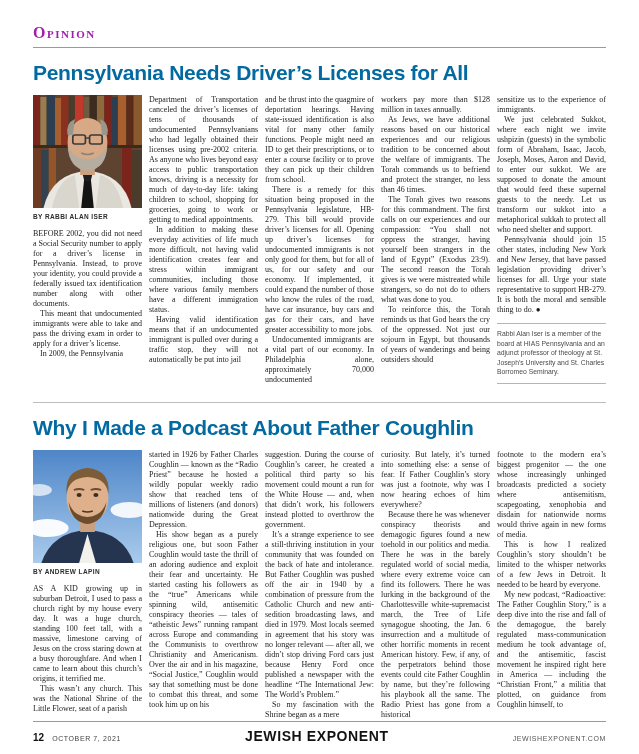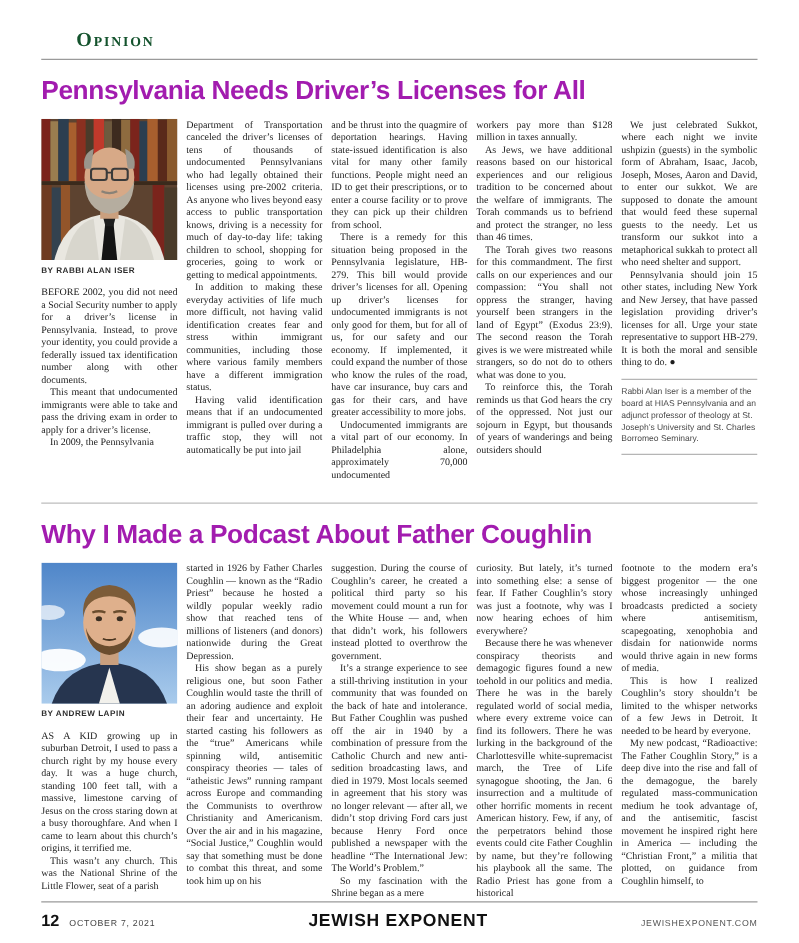--- a/index.html
+++ b/index.html
@@ -8,31 +8,30 @@
     width:639px; height:754px; overflow:hidden;
     font-family:"Liberation Serif", serif;
     color:#1c1c1c;
   }
   .page { width:639px; height:754px; padding:24px 33px 0 33px; position:relative; }
 
   
   .section-label {
     font-family:"Liberation Serif", serif;
     font-variant:small-caps;
-    font-size:16px; font-weight:bold; letter-spacing:1.5px; color:#14532d;
+    font-size:16px; font-weight:bold; letter-spacing:1.5px; color:#a21caf;
     margin-bottom:5px;
-    margin-left:28px;
   }
   .rule { border:none; border-top:1px solid #9a9a9a; height:0; }
   .rule-light { border:none; border-top:1px solid #bdbdbd; height:0; }
 
   
   .headline {
     font-family:"Liberation Sans", sans-serif;
-    font-weight:bold; font-size:21px; letter-spacing:-0.3px; color:#a21caf;
+    font-weight:bold; font-size:21px; letter-spacing:-0.3px; color:#0369a1;
     margin:13px 0 10px 0;
   }
 
   
   .cols { display:flex; gap:7px; overflow:hidden; }
   .col { flex:1 1 0; overflow:hidden; }
   .art1-cols { height:303px; }
   .art2-cols { height:296px; }
   .col p {
     font-size:8px; line-height:10px; text-align:justify;
@@ -57,21 +56,21 @@
   .between-articles { margin:4px 0 0 0; }
 
   
   .footer {
     position:absolute; left:33px; right:33px; bottom:10px;
     border-top:1px solid #9a9a9a; padding-top:6px;
     display:flex; align-items:baseline; justify-content:space-between;
     font-family:"Liberation Sans", sans-serif;
   }
   .footer .left { display:flex; gap:8px; align-items:baseline; }
-  .footer .pagenum { font-size:13px; font-weight:bold; color:#111; }
+  .footer .pagenum { font-size:10px; font-weight:bold; color:#111; }
   .footer .date { font-size:7px; letter-spacing:0.6px; color:#444; }
   .footer .pub { font-size:14px; font-weight:bold; letter-spacing:0.6px; color:#111; }
   .footer .site { font-size:7px; letter-spacing:0.6px; color:#555; }
 </style>
 </head>
 <body>
 
 <div class="page">
 
   <div class="section-label">Opinion</div>
@@ -142,20 +141,21 @@
       <p>There is a remedy for this situation being proposed in the Pennsylvania legislature, HB-279. This bill would provide driver’s licenses for all. Opening up driver’s licenses for undocumented immigrants is not only good for them, but for all of us, for our safety and our economy. If implemented, it could expand the number of those who know the rules of the road, have car insurance, buy cars and gas for their cars, and have greater accessibility to more jobs.</p>
       <p>Undocumented immigrants are a vital part of our economy. In Philadelphia alone, approximately 70,000 undocumented</p>
     </div>
     <div class="col">
       <p class="noindent">workers pay more than $128 million in taxes annually.</p>
       <p>As Jews, we have additional reasons based on our historical experiences and our religious tradition to be concerned about the welfare of immigrants. The Torah commands us to befriend and protect the stranger, no less than 46 times.</p>
       <p>The Torah gives two reasons for this commandment. The first calls on our experiences and our compassion: “You shall not oppress the stranger, having yourself been strangers in the land of Egypt” (Exodus 23:9). The second reason the Torah gives is we were mistreated while strangers, so do not do to others what was done to you.</p>
       <p>To reinforce this, the Torah reminds us that God hears the cry of the oppressed. Not just our sojourn in Egypt, but thousands of years of wanderings and being outsiders should</p>
     </div>
     <div class="col">
+      <p class="noindent">sensitize us to the experience of immigrants.</p>
       <p>We just celebrated Sukkot, where each night we invite ushpizin (guests) in the symbolic form of Abraham, Isaac, Jacob, Joseph, Moses, Aaron and David, to enter our sukkot. We are supposed to donate the amount that would feed these supernal guests to the needy. Let us transform our sukkot into a metaphorical sukkah to protect all who need shelter and support.</p>
       <p>Pennsylvania should join 15 other states, including New York and New Jersey, that have passed legislation providing driver’s licenses for all. Urge your state representative to support HB-279. It is both the moral and sensible thing to do. ●</p>
       <div class="bio">Rabbi Alan Iser is a member of the board at HIAS Pennsylvania and an adjunct professor of theology at St. Joseph’s University and St. Charles Borromeo Seminary.</div>
     </div>
   </div>
 
   <hr class="rule-light between-articles">
 
   <h1 class="headline">Why I Made a Podcast About Father Coughlin</h1>
 

